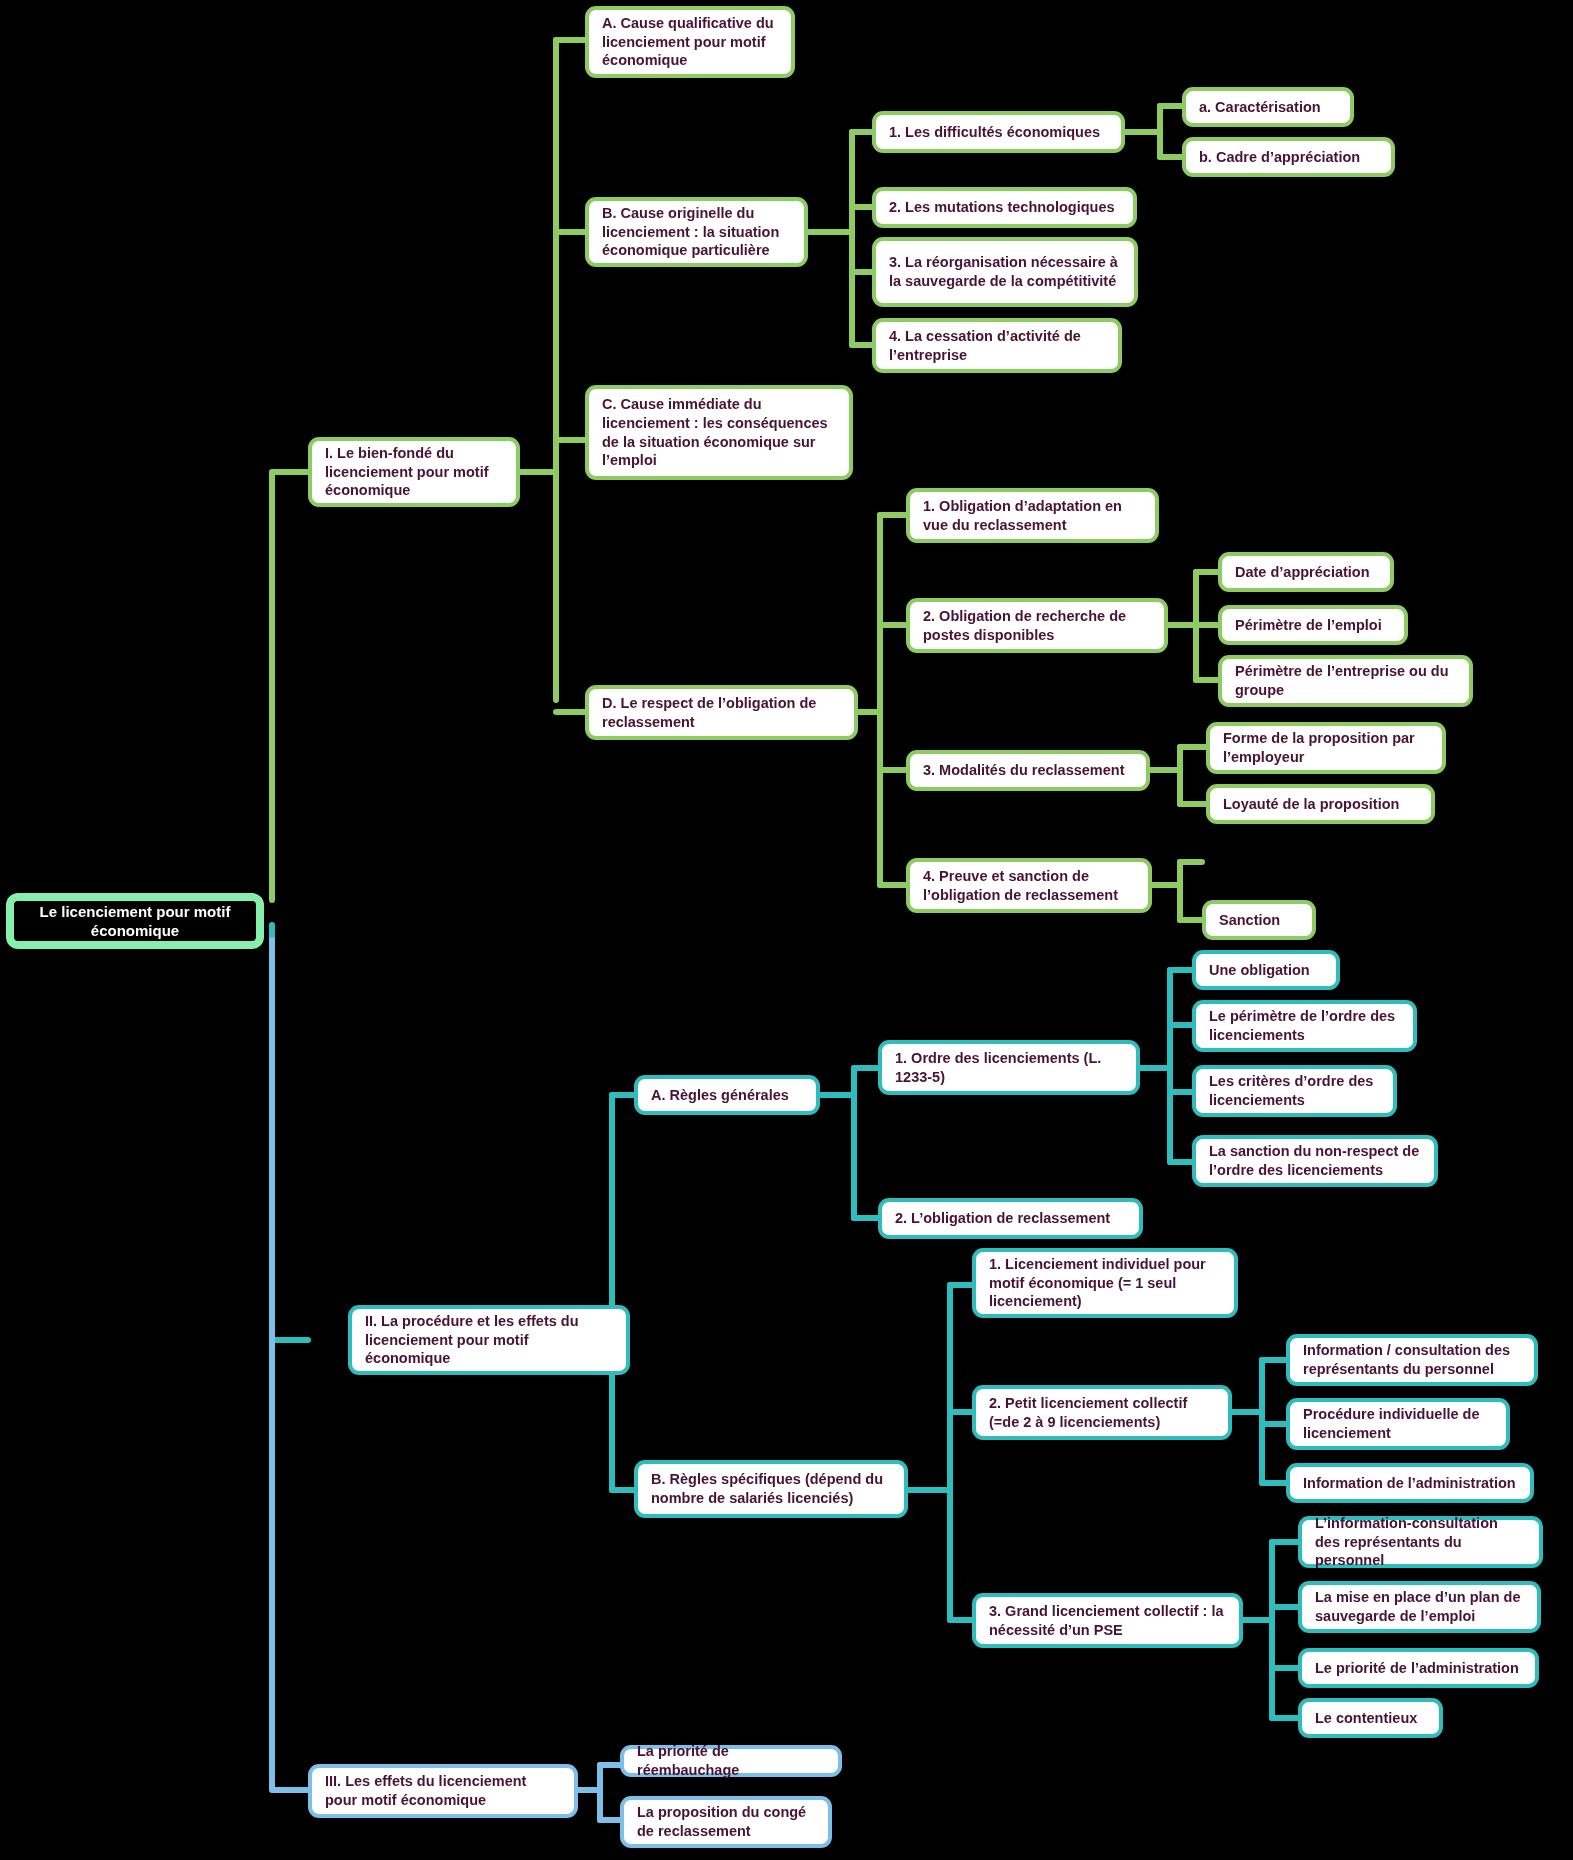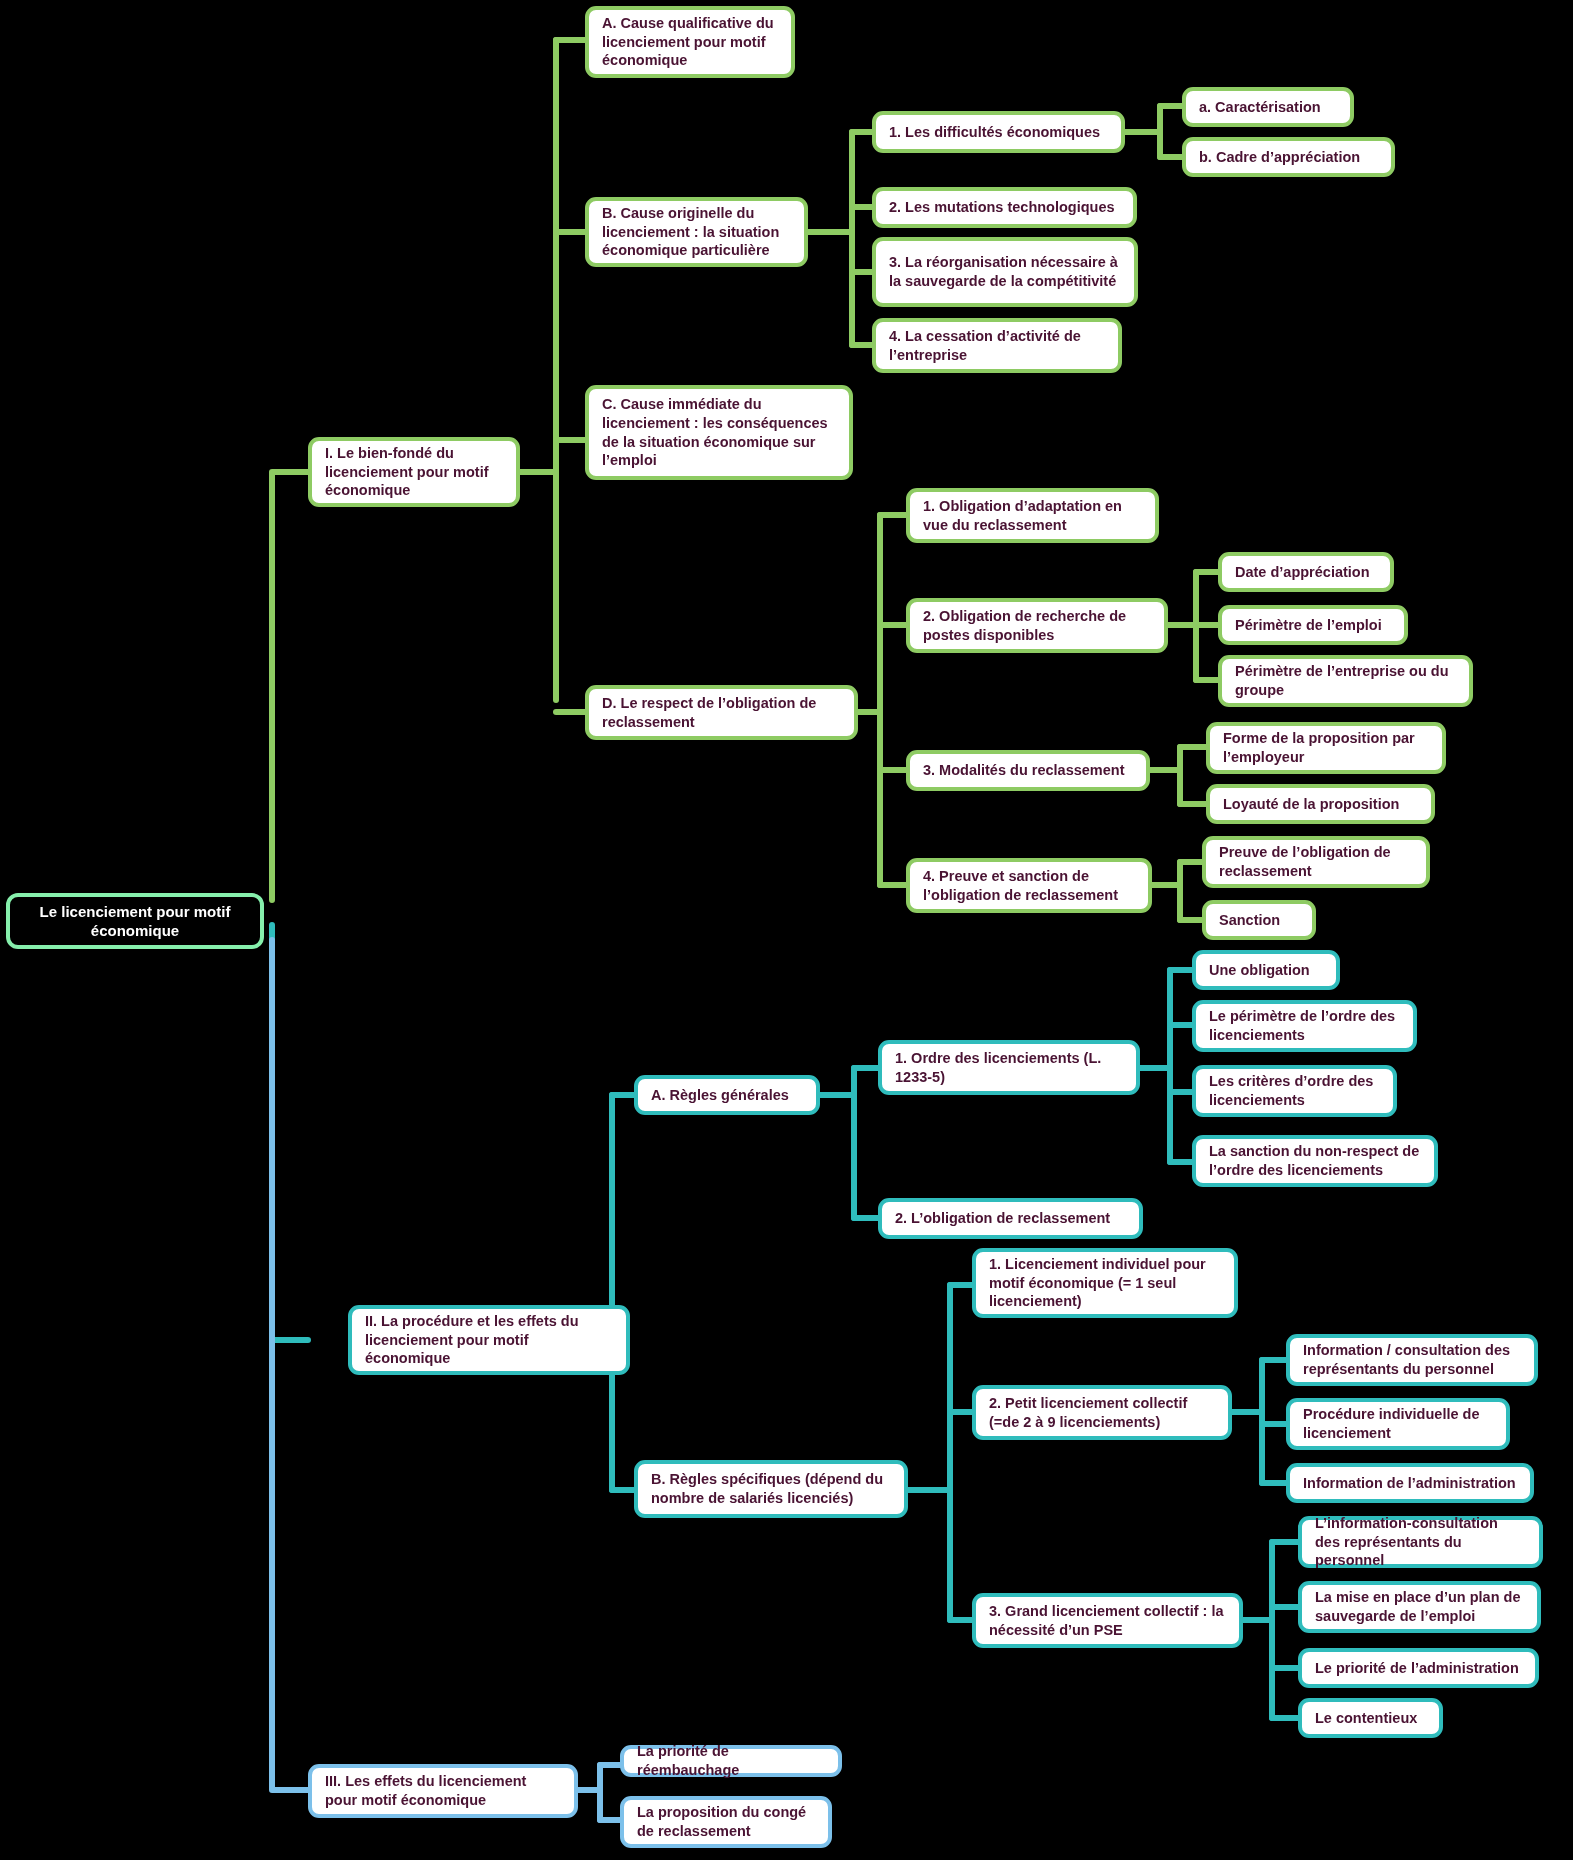--- a/index.html
+++ b/index.html
@@ -33,21 +33,21 @@
     z-index: 5;
     box-shadow: 0 0 0 0 rgba(0,0,0,0);
   }
   .node .txt { display: block; width: 100%; white-space: pre-line; }
   .node.green  { border-color: #8ecb63; }
   .node.teal   { border-color: #2fbcbc; }
   .node.blue   { border-color: #7cc0ea; }
   .node.root {
     background: #000000;
     color: #ffffff;
-    border: 4px solid #86efac;
+    border: 8px solid #86efac;
     border-radius: 12px;
     justify-content: center;
     text-align: center;
     font-size: 15px;
   }
   .conn {
     position: absolute;
     z-index: 1;
   }
   .conn svg { display: block; overflow: visible; }
@@ -230,23 +230,20 @@
   </div>
 
   <div class="node green" style="left:1206px; top:784px; width:229px; height:40px;">
     <span class="txt">Loyauté de la proposition</span>
   </div>
 
   <div class="node green" style="left:906px; top:858px; width:246px; height:55px;">
     <span class="txt">4.   Preuve et sanction de l’obligation de reclassement</span>
   </div>
 
-  <div class="node green" style="left:1202px; top:836px; width:228px; height:52px;">
-    <span class="txt">Preuve de l’obligation de reclassement</span>
-  </div>
 
   <div class="node green" style="left:1202px; top:900px; width:114px; height:40px;">
     <span class="txt">Sanction</span>
   </div>
 
   <div class="node teal" style="left:308px; top:1305px; width:282px; height:70px;margin-left:40px;">
     <span class="txt">II.   La procédure et les effets du licenciement pour motif économique</span>
   </div>
 
   <div class="node teal" style="left:634px; top:1075px; width:186px; height:40px;">

